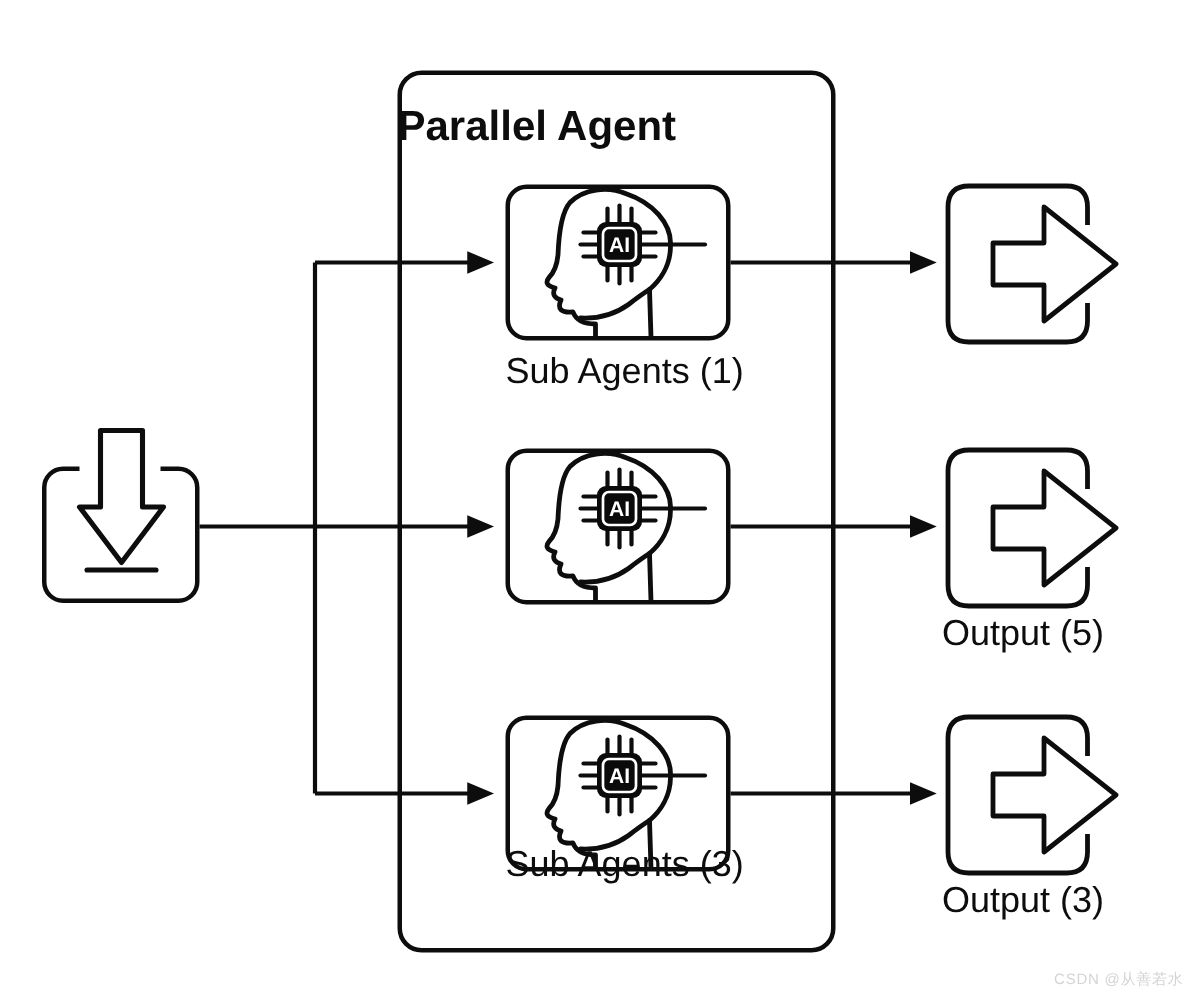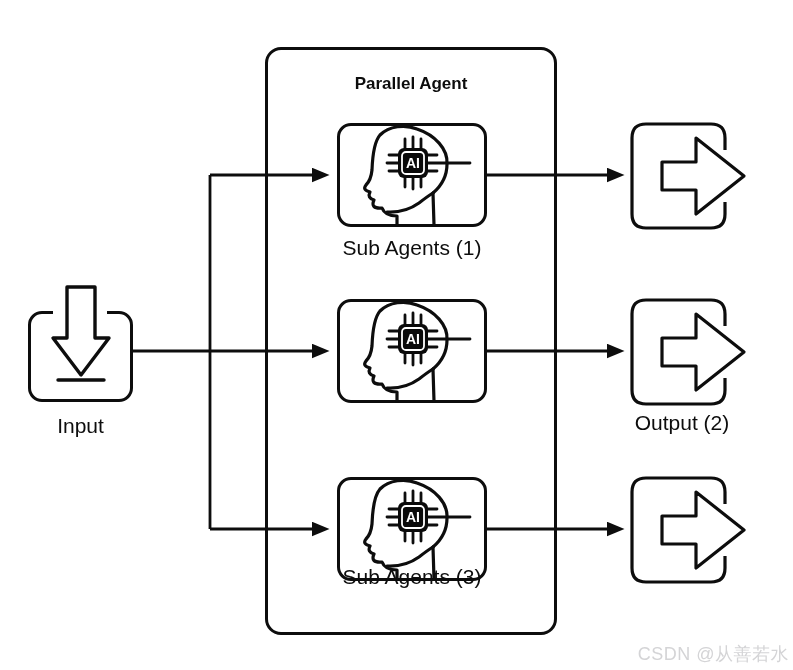--- a/index.html
+++ b/index.html
@@ -10,29 +10,29 @@
   .abs{position:absolute;}
   .node-box{
     position:absolute;box-sizing:border-box;
     border:3px solid #0d0d0d;border-radius:14px;background:#ffffff;
   }
   #parallel-rect{
     position:absolute;box-sizing:border-box;
     border:3px solid #0d0d0d;border-radius:16px;background:transparent;
   }
   .diagram-label{
-    position:absolute;text-align:center;font-size:21px;line-height:26px;
+    position:absolute;text-align:center;font-size:24px;line-height:26px;
     color:#0d0d0d;white-space:nowrap;
   }
   #title{
-    position:absolute;text-align:center;font-size:17px;line-height:30px;
+    position:absolute;text-align:left;font-size:28px;line-height:30px;
     font-weight:bold;color:#0d0d0d;white-space:nowrap;
   }
   #watermark{
-    position:absolute;right:4px;top:646px;font-size:18px;line-height:16px;
+    position:absolute;right:4px;top:646px;font-size:10px;line-height:16px;
     color:#d4d4d6;letter-spacing:0.5px;white-space:nowrap;
   }
   svg{display:block;overflow:visible;}
 </style>
 </head>
 <body>
 
 <div id="canvas">
 
   <svg class="abs" style="left:0;top:0;" width="793" height="670" viewBox="0 0 793 670">
@@ -54,21 +54,20 @@
 
   <div id="parallel-rect" style="left:265px;top:47px;width:292px;height:588px;"></div>
   <div id="title" style="left:265px;top:69px;width:292px;">Parallel Agent</div>
 
   <div class="node-box" style="left:28px;top:311px;width:105px;height:91px;"></div>
   <svg class="abs" style="left:46px;top:283px;" width="72" height="104" viewBox="0 0 72 104">
     <rect x="7" y="22" width="54" height="12" fill="#ffffff" stroke="none"></rect>
     <path d="M21 4 H49 V55 H63 L35 92 L7 55 H21 Z" fill="#ffffff" stroke="#0d0d0d" stroke-width="3.4" stroke-linejoin="round"></path>
     <path d="M12 97 H58" stroke="#0d0d0d" stroke-width="3.4" stroke-linecap="round" fill="none"></path>
   </svg>
-  <div class="diagram-label" style="left:28px;top:413px;width:105px;">Input</div>
 
   <div class="node-box" style="left:337px;top:123px;width:150px;height:104px;border-width:3.2px;"></div>
   <svg class="abs" style="left:337px;top:123px;" width="150" height="104" viewBox="0 0 150 104">
     <g stroke="#0d0d0d" stroke-width="3.2" fill="none" stroke-linecap="round" stroke-linejoin="round">
       <path d="M60 102 L60 93 Q48 93 45 85 Q33 86 37 77 Q30 75 33 69 Q25 67 29 62 Q34 57 35 47 Q36 20 43 12 C52 3 68 1 80 6 C98 12 111 26 110 41 C110 54 103 64 96 70"></path>
       <path d="M50 89 Q68 90 82 80 Q91 73 96 70"></path>
       <path d="M96 70 L97 102"></path>
       <g stroke-width="2.8">
         <path d="M68 25 V16"></path>
           <path d="M76 25 V14"></path>
@@ -118,21 +117,21 @@
     </g>
     <rect x="61" y="25" width="30" height="30" rx="6" fill="#0a0a0a"></rect>
     <rect x="65" y="29" width="22" height="22" rx="4" fill="none" stroke="#ffffff" stroke-width="1.8"></rect>
     <text x="76" y="45" text-anchor="middle" fill="#ffffff" font-size="14" font-weight="bold" font-family="Liberation Sans, sans-serif">AI</text>
   </svg>
 
   <svg class="abs" style="left:630px;top:298px;" width="120" height="108" viewBox="0 0 120 108">
     <path d="M95 28 V16 Q95 2 81 2 H16 Q2 2 2 16 V92 Q2 106 16 106 H81 Q95 106 95 92 V80" fill="none" stroke="#0d0d0d" stroke-width="3.2"></path>
     <path d="M32 40 H66 V16 L114 54 L66 92 V68 H32 Z" fill="#ffffff" stroke="#0d0d0d" stroke-width="3.2" stroke-linejoin="round"></path>
   </svg>
-  <div class="diagram-label" style="left:622px;top:410px;width:120px;">Output (2)</div>
+  <div class="diagram-label" style="left:622px;top:410px;width:120px;">Output (5)</div>
 
   <div class="node-box" style="left:337px;top:477px;width:150px;height:104px;border-width:3.2px;"></div>
   <svg class="abs" style="left:337px;top:477px;" width="150" height="104" viewBox="0 0 150 104">
     <g stroke="#0d0d0d" stroke-width="3.2" fill="none" stroke-linecap="round" stroke-linejoin="round">
       <path d="M60 102 L60 93 Q48 93 45 85 Q33 86 37 77 Q30 75 33 69 Q25 67 29 62 Q34 57 35 47 Q36 20 43 12 C52 3 68 1 80 6 C98 12 111 26 110 41 C110 54 103 64 96 70"></path>
       <path d="M50 89 Q68 90 82 80 Q91 73 96 70"></path>
       <path d="M96 70 L97 102"></path>
       <g stroke-width="2.8">
         <path d="M68 25 V16"></path>
           <path d="M76 25 V14"></path>
@@ -151,16 +150,17 @@
     <rect x="61" y="25" width="30" height="30" rx="6" fill="#0a0a0a"></rect>
     <rect x="65" y="29" width="22" height="22" rx="4" fill="none" stroke="#ffffff" stroke-width="1.8"></rect>
     <text x="76" y="45" text-anchor="middle" fill="#ffffff" font-size="14" font-weight="bold" font-family="Liberation Sans, sans-serif">AI</text>
   </svg>
   <div class="diagram-label" style="left:337px;top:564px;width:150px;">Sub Agents (3)</div>
 
   <svg class="abs" style="left:630px;top:476px;" width="120" height="108" viewBox="0 0 120 108">
     <path d="M95 28 V16 Q95 2 81 2 H16 Q2 2 2 16 V92 Q2 106 16 106 H81 Q95 106 95 92 V80" fill="none" stroke="#0d0d0d" stroke-width="3.2"></path>
     <path d="M32 40 H66 V16 L114 54 L66 92 V68 H32 Z" fill="#ffffff" stroke="#0d0d0d" stroke-width="3.2" stroke-linejoin="round"></path>
   </svg>
+  <div class="diagram-label" style="left:622px;top:588px;width:120px;">Output (3)</div>
 
   <div id="watermark">CSDN @从善若水</div>
 
 </div>
 
 </body></html>

